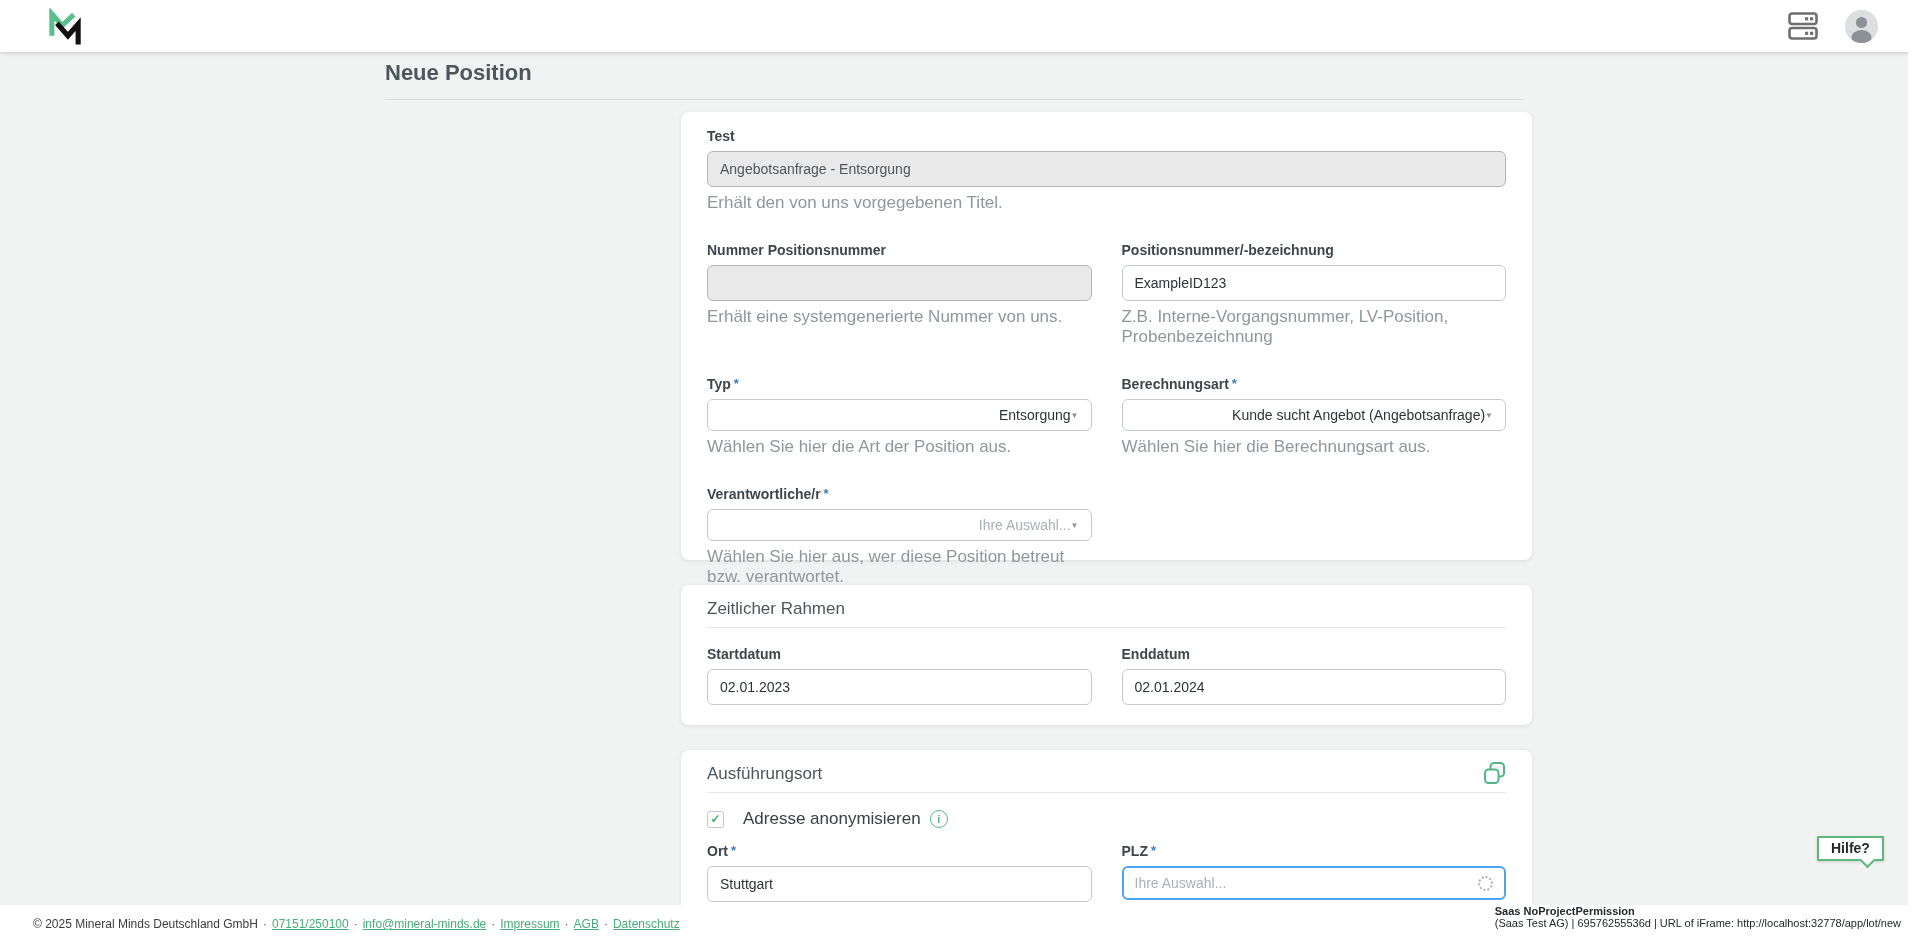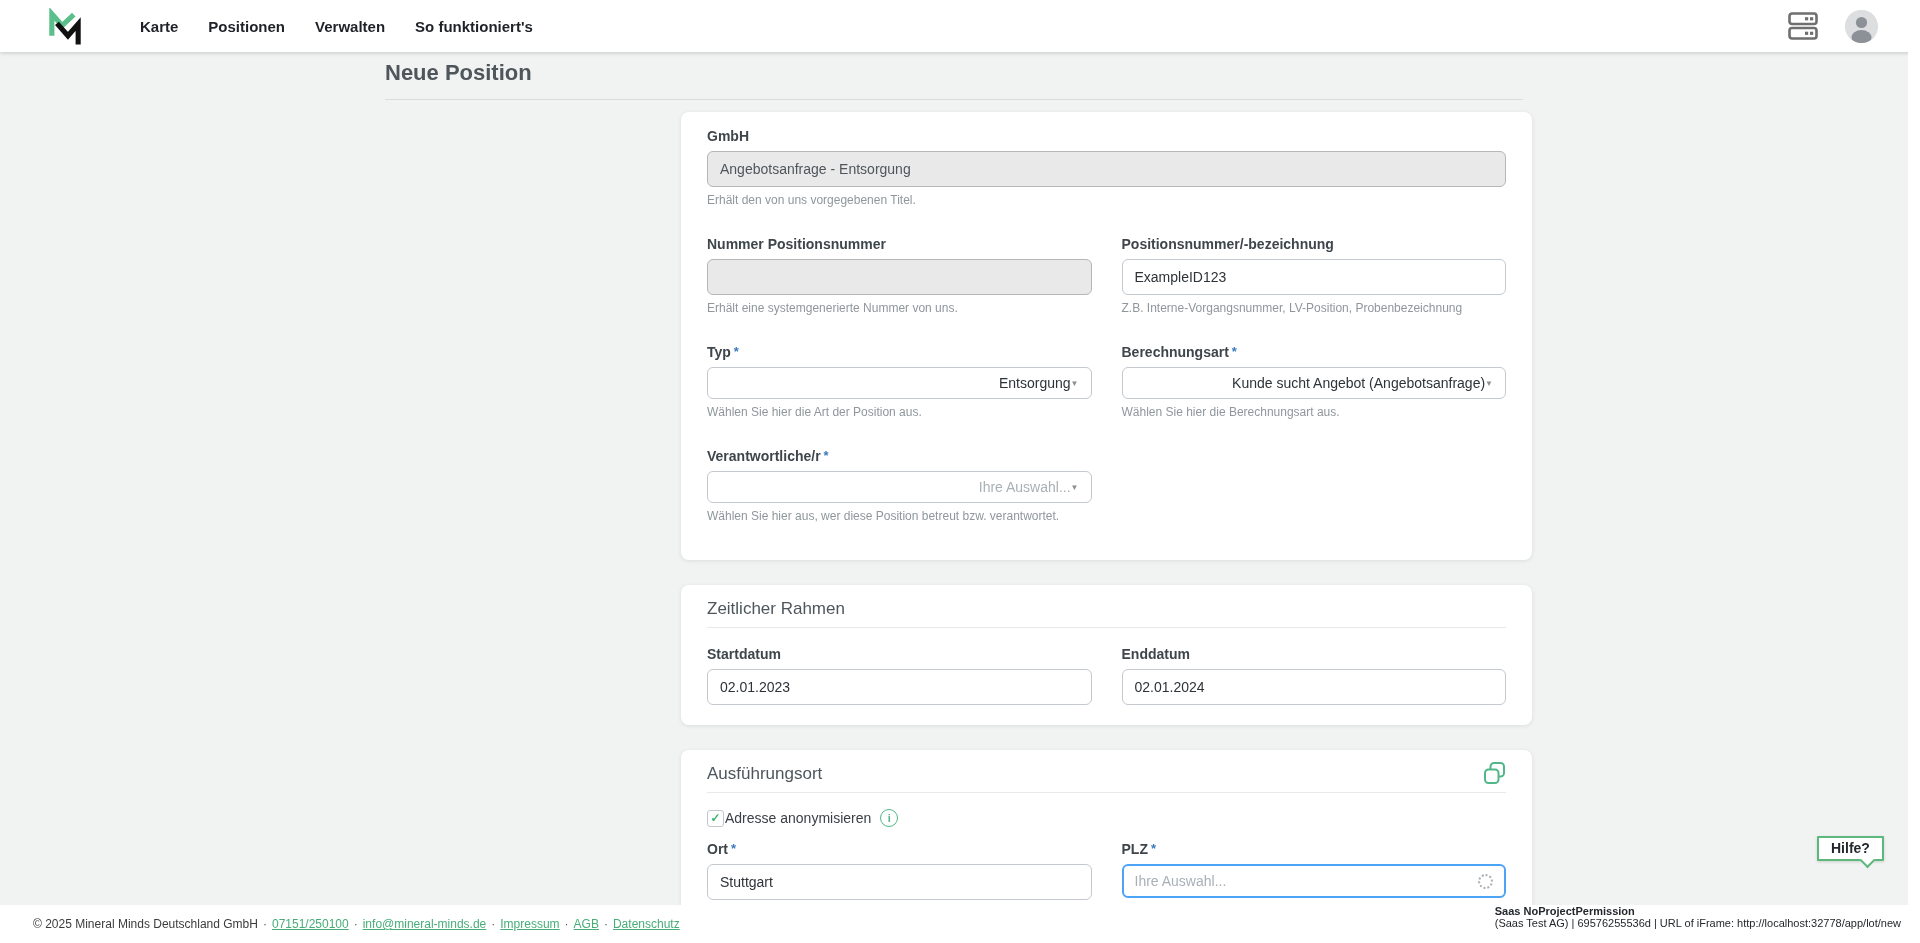--- a/index.html
+++ b/index.html
@@ -24,39 +24,39 @@
           box-shadow:0 1px 4px rgba(40,50,60,.10); padding:16px 26px 0 26px; }
   .card1 { top:60px;  height:448px; }
   .card2 { top:533px; height:140px; padding-top:14px; }
   .card3 { top:698px; height:250px; padding-top:14px; }
 
   .card-heading { font-size:17px; font-weight:500; color:#4e565c; }
   .card-divider { height:1px; background:#e6e8ea; margin-top:8px; }
 
   .field-label { display:block; font-size:14px; font-weight:600; color:#3e464c; margin-bottom:7px; }
   .req { color:#3a7abd; font-size:13px; font-weight:700; vertical-align:top; margin-left:3px; }
-  .help { font-size:12px; color:#8f979c; margin-top:6px; }
+  .help { font-size:17px; color:#8f979c; margin-top:6px; }
 
   .input { width:100%; height:32px; border:1px solid #c3c9ce; border-radius:6px; padding:17px 12px;
            font-family:"Liberation Sans",sans-serif; font-size:14px; color:#2e3338; background:#fff; outline:none; }
   .input:disabled { background:#e9e9e9; border-color:#b6b6b6; color:#4f565c; }
   .select { width:100%; height:32px; border:1px solid #c3c9ce; border-radius:6px; padding:0 12px;
             background:#fff; display:flex; align-items:center; justify-content:flex-end;
             font-size:14px; color:#2e3338; cursor:pointer; }
   .select .caret { font-size:8px; color:#8a9095; }
   .ph { color:#a9b0b6; }
   .row { display:grid; grid-template-columns:1fr 1fr; gap:30px; margin-top:29px; }
   .row-tight { margin-top:18px; }
   .row-xtight { margin-top:14px; }
 
   .check-row { display:flex; align-items:center; margin-top:16px; }
   .checkbox { width:17px; height:17px; border:1px solid #c1c7cc; border-radius:3px; background:#fff;
               display:flex; align-items:center; justify-content:center; cursor:pointer;
               font-size:12px; font-weight:700; color:#3cb46e; }
-  .check-label { font-size:14px; color:#3a4045; margin-left:1px; }
+  .check-label { font-size:17px; color:#3a4045; margin-left:19px; }
   .info-badge { width:18px; height:18px; border:1.5px solid #52b788; border-radius:50%; margin-left:9px;
                 display:flex; align-items:center; justify-content:center; font-size:11px; font-weight:700;
                 color:#52b788; cursor:pointer; font-style:normal; }
   .copy-btn { position:absolute; right:24px; top:10px; cursor:pointer; }
 
   .input-focused { display:flex; align-items:center; border:2px solid #4da3f5; border-radius:6px;
                    height:34px; padding:0 11px; background:#fff; }
   .input-focused input { border:none; outline:none; flex:1; font-family:"Liberation Sans",sans-serif;
                          font-size:14px; color:#2e3338; background:transparent; }
   .input-focused input::placeholder { color:#a9b0b6; }
@@ -87,26 +87,20 @@
 </head>
 <body>
 
 <header class="navbar">
   <div class="logo">
     <svg viewBox="0 0 52 52" width="38" height="38">
       <polyline points="8,38 8,8 22,24 38,9" fill="none" stroke="#5abf8a" stroke-width="7"></polyline>
       <polyline points="15,21 30,38 44,22 44,50" fill="none" stroke="#111" stroke-width="7"></polyline>
     </svg>
   </div>
-  <nav class="nav-menu">
-    <span class="nav-item">Karte</span>
-    <span class="nav-item">Positionen</span>
-    <span class="nav-item">Verwalten</span>
-    <span class="nav-item">So funktioniert's</span>
-  </nav>
   <div class="nav-right">
     <span class="icon-btn">
       <svg width="31" height="28" viewBox="0 0 31 28">
         <rect x="1.5" y="1.5" width="27" height="10.5" rx="2.5" fill="none" stroke="#6f6f6f" stroke-width="2.6"></rect>
         <rect x="1.5" y="16" width="27" height="10.5" rx="2.5" fill="none" stroke="#6f6f6f" stroke-width="2.6"></rect>
         <rect x="17" y="5.2" width="3.2" height="3.2" fill="#6f6f6f"></rect>
         <rect x="22" y="5.2" width="3.2" height="3.2" fill="#6f6f6f"></rect>
         <rect x="17" y="19.7" width="3.2" height="3.2" fill="#6f6f6f"></rect>
         <rect x="22" y="19.7" width="3.2" height="3.2" fill="#6f6f6f"></rect>
       </svg>
@@ -120,21 +114,21 @@
     </span>
   </div>
 </header>
 
 <main class="content">
   <h1 class="page-title">Neue Position</h1>
   <div class="title-divider"></div>
 
   <section class="card card1">
     <div class="field">
-      <label class="field-label">GmbH</label>
+      <label class="field-label">Test</label>
       <input class="input" disabled="" value="Angebotsanfrage - Entsorgung" style="">
       <div class="help">Erhält den von uns vorgegebenen Titel.</div>
     </div>
 
     <div class="row">
       <div class="field">
         <label class="field-label">Nummer Positionsnummer</label>
         <input class="input" disabled="" value="" style="">
         <div class="help">Erhält eine systemgenerierte Nummer von uns.</div>
       </div>

